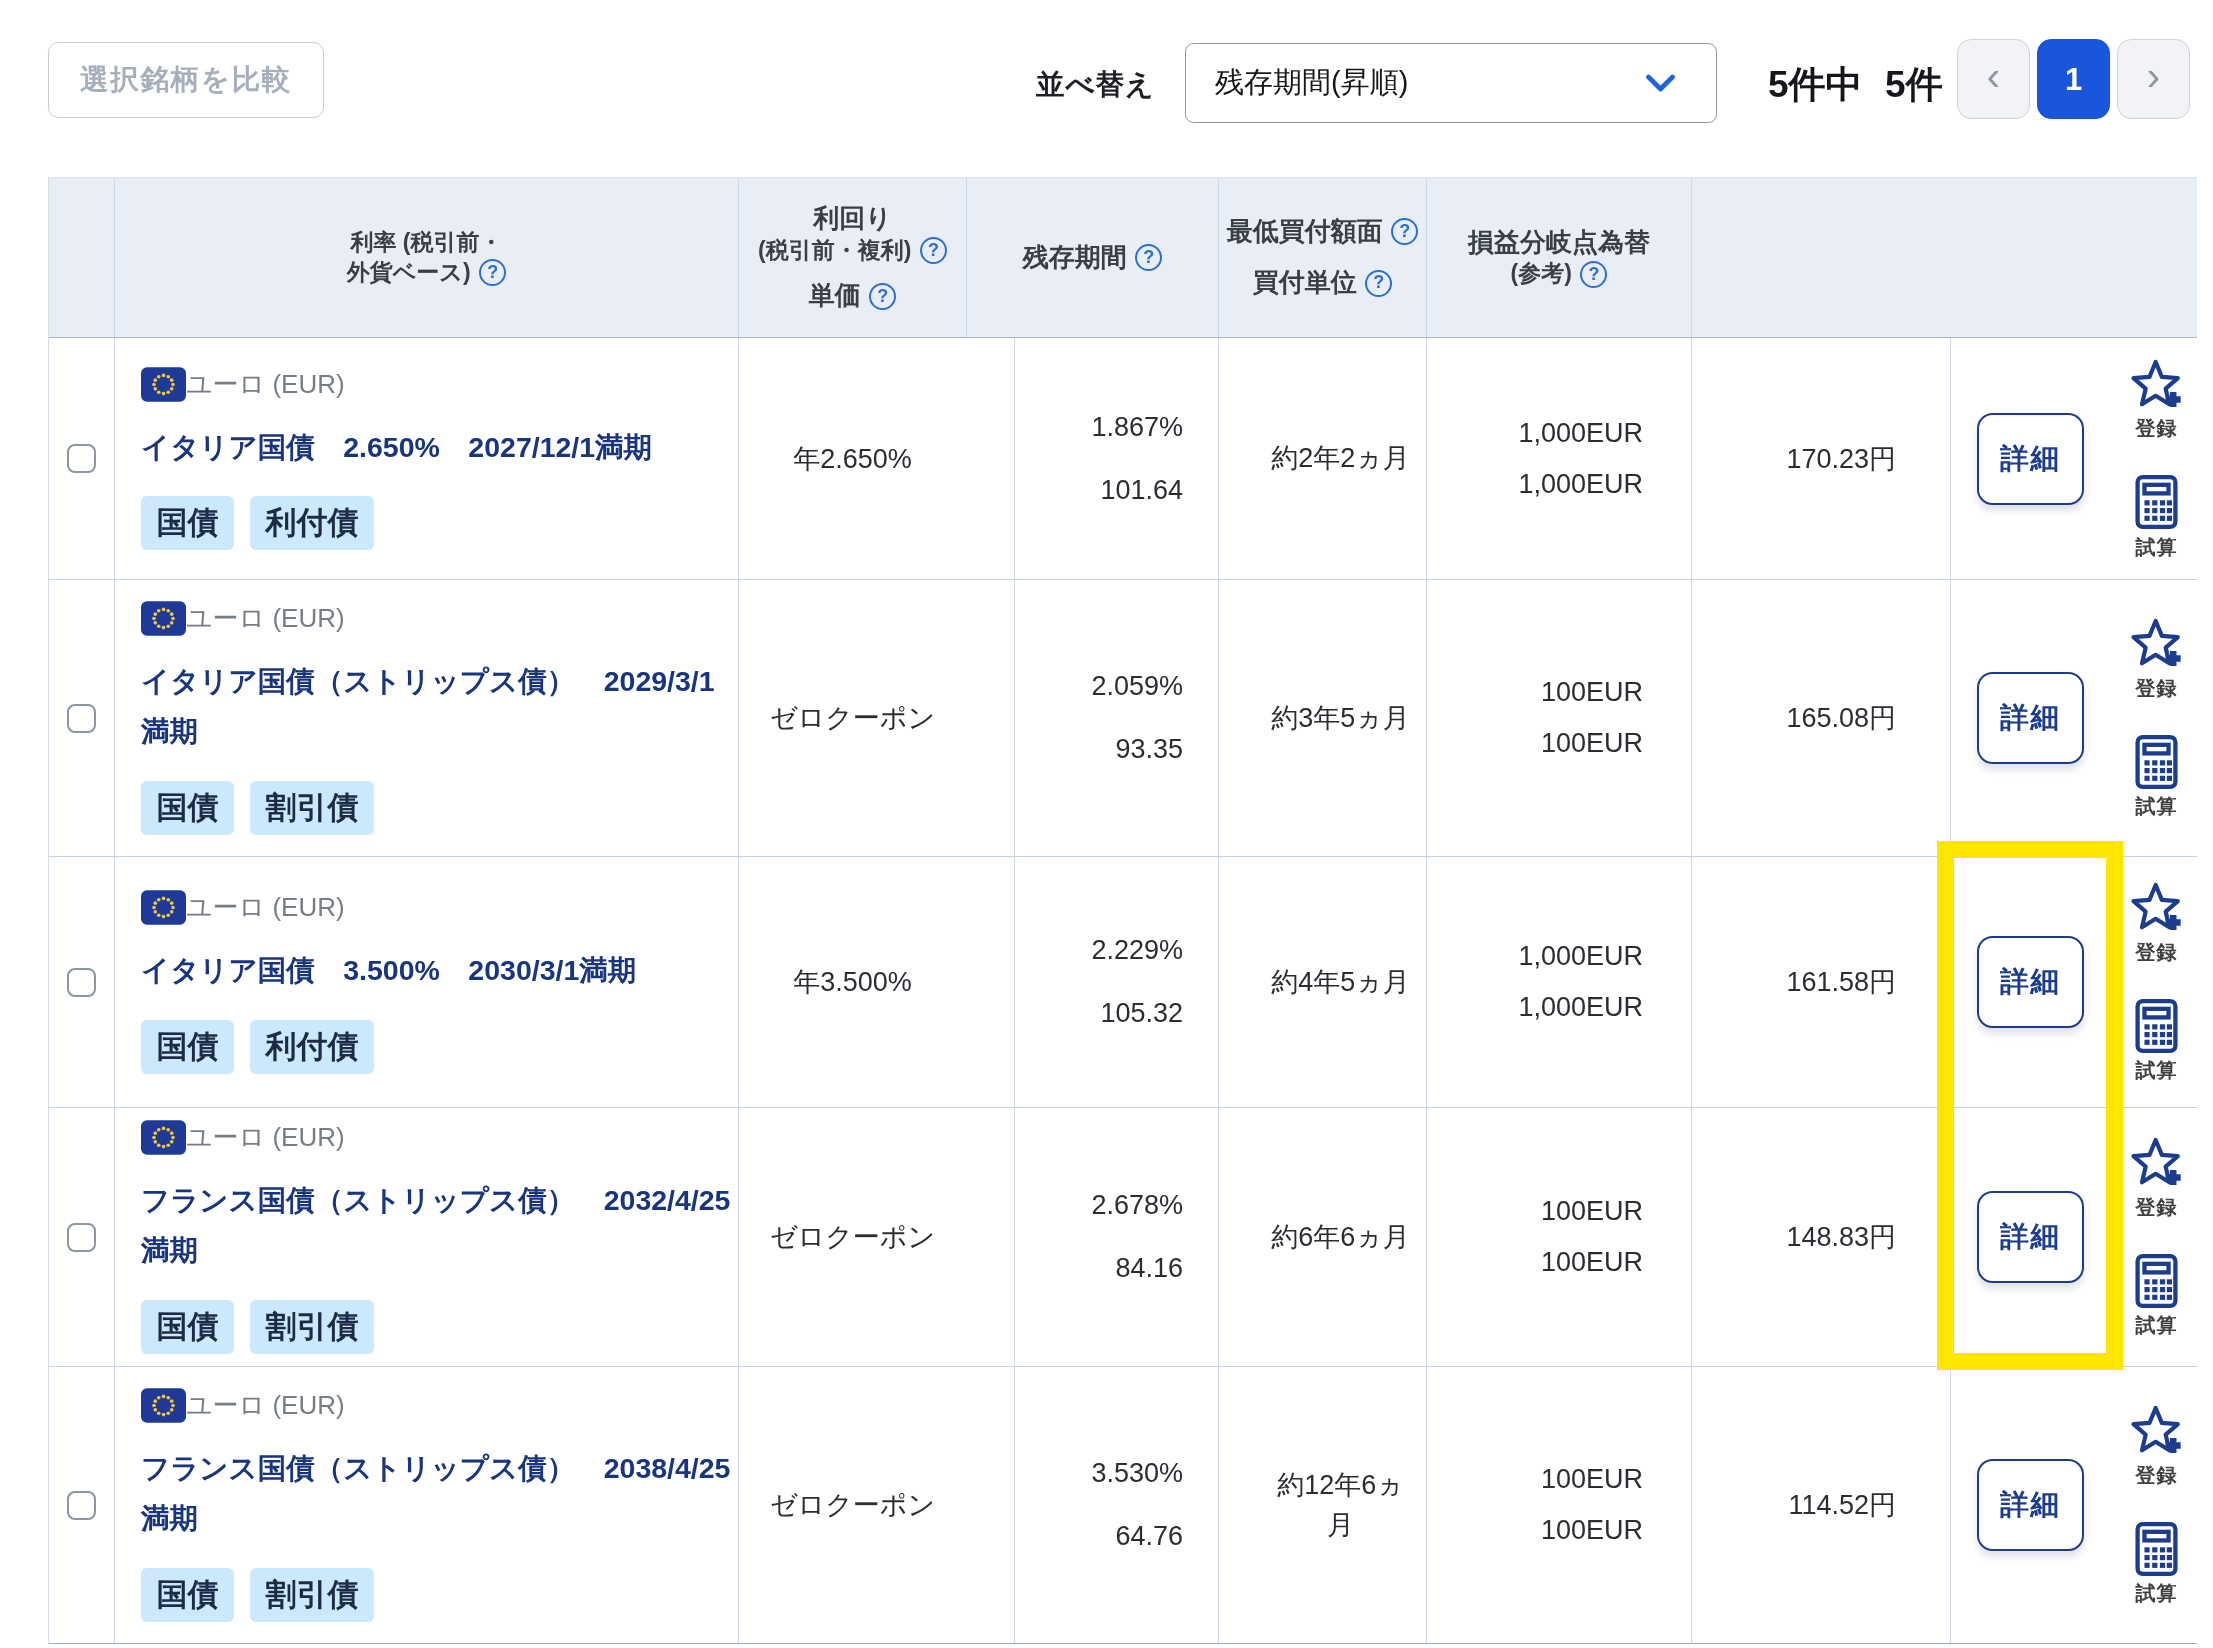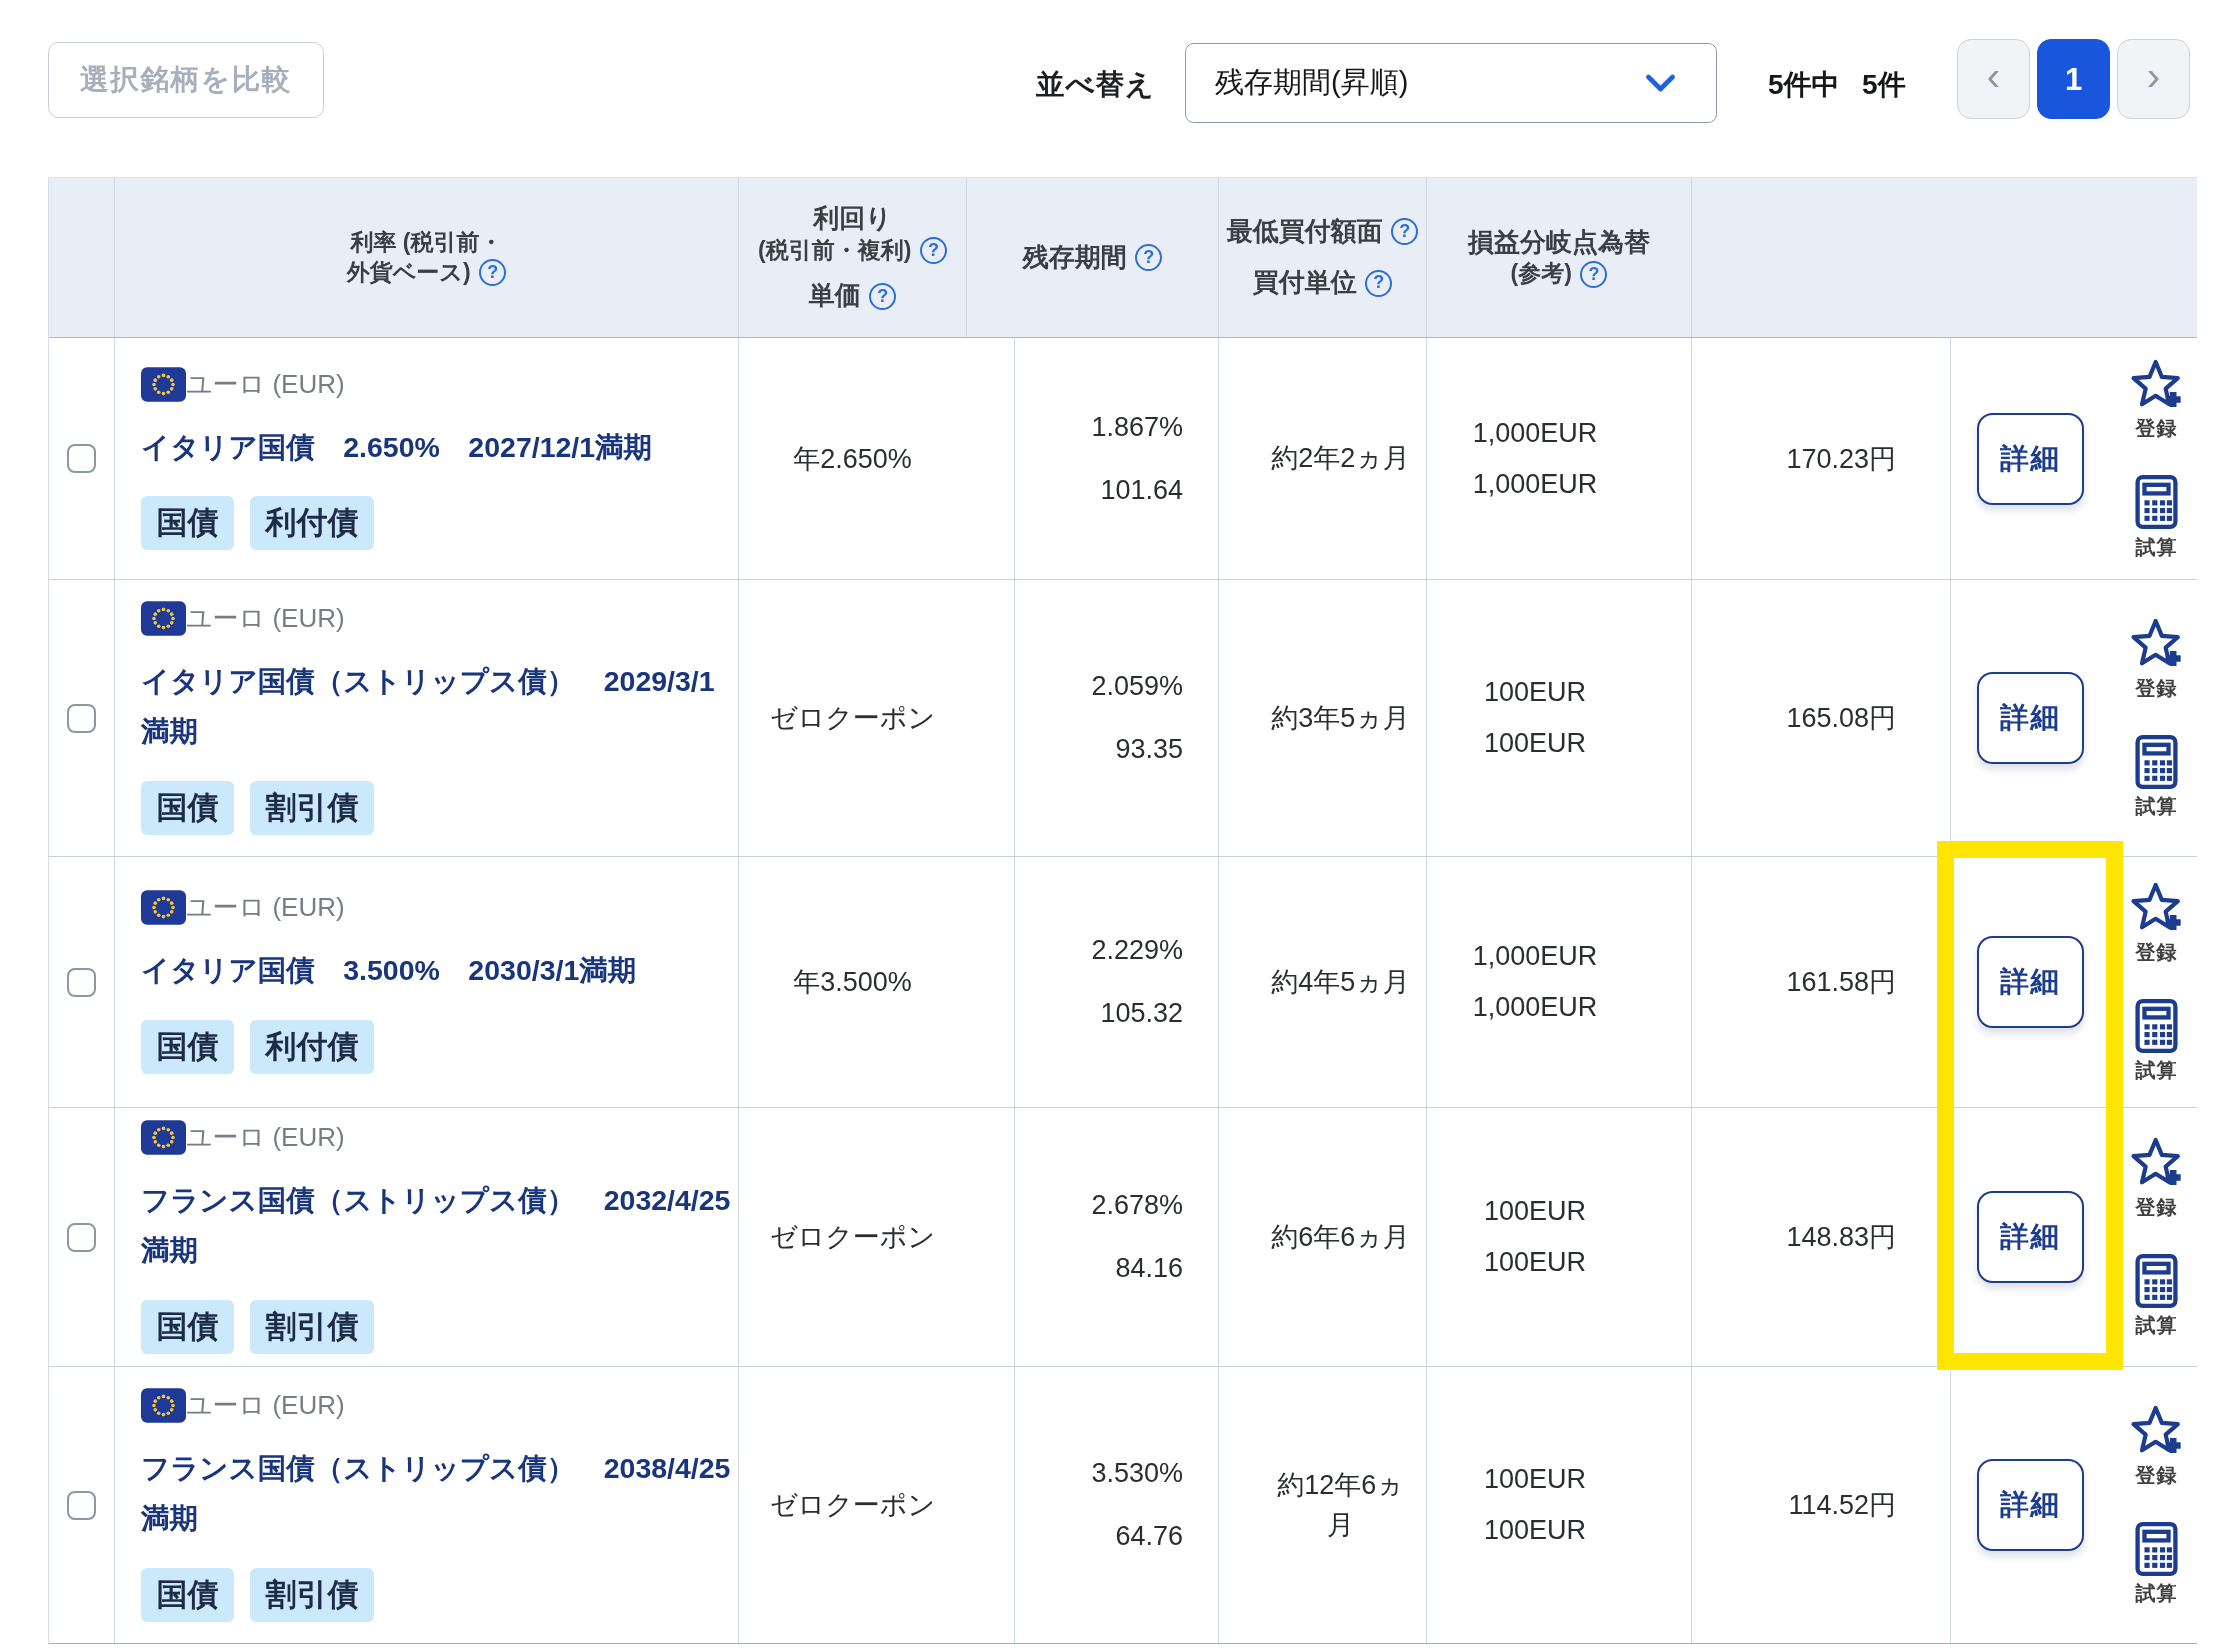--- a/index.html
+++ b/index.html
@@ -12,21 +12,21 @@
     background:#fff; border:1.7px solid #c6cdd6; border-radius:10.4px;
     font-size:28.5px; font-weight:bold; color:#a6afbb; letter-spacing:1.7px; cursor:default; }
   .sort-label { position:absolute; left:1036px; top:0; height:169px; display:flex; align-items:center;
     font-size:28.5px; font-weight:bold; color:#1d1f24; letter-spacing:0.9px; }
   .sort-select { position:absolute; left:1185px; top:43px; width:532px; height:80px;
     background:#fff; border:1.7px solid #8f99a5; border-radius:8.6px;
     display:flex; align-items:center; padding-left:29px; cursor:pointer; }
   .sort-select .value { font-size:29px; color:#15171a; }
   .sort-select .chev { position:absolute; right:40px; top:50%; transform:translateY(-50%); display:flex; }
   .counts { position:absolute; left:1768px; top:0; height:169px; display:flex; align-items:center; gap:22.5px;
-    font-size:28px; font-weight:bold; color:#15171a;justify-content:flex-end; }
+    font-size:37px; font-weight:bold; color:#15171a;justify-content:flex-end; }
   .pager { position:absolute; left:1957px; top:39px; display:flex; gap:7px; }
   .page-btn { width:73px; height:80px; border-radius:14px; display:flex; align-items:center; justify-content:center;
     background:#f1f3f6; border:0.9px solid #ccd3da; color:#8d96a1; font-size:40px; line-height:1; cursor:pointer; padding-bottom:5.2px; }
   .page-btn.active { background:#1a56db; border:0.9px solid #1a56db; color:#fff; font-size:31px; font-weight:bold; padding-bottom:0; }
 
   
   .bond-table { position:absolute; left:48px; top:177px; width:2149px;
     border-top:0.9px solid #dde4ee; border-left:0.9px solid #d5dde9; }
   .grid { display:grid; grid-template-columns:65px 624px 228px 252px 208px 265px 259px 248px; }
   .cell { border-left:0.9px solid #cfd9e6; position:relative; }
@@ -54,21 +54,21 @@
   .cur-label { font-size:26px; color:#767d87; }
   .bond-name { font-size:28.5px; font-weight:bold; color:#18357d; line-height:1.75; max-width:597px; cursor:pointer; }
   .tags { display:flex; gap:15.6px; margin-top:24px; }
   .tag { background:#cbe9fb; color:#1d2b49; font-size:31px; font-weight:bold; padding:6px 15.6px; border-radius:6px; }
 
   .val { font-size:27px; color:#2a2d33; }
   .c-rate { display:flex; align-items:center; justify-content:center; }
   .c-yield { display:flex; flex-direction:column; align-items:flex-end; justify-content:center; gap:32px; padding-right:35px;margin-left:48px; }
   .c-rem { display:flex; align-items:center; justify-content:center; text-align:center;padding-left:36px; }
   .c-rem .val { max-width:147px; line-height:1.5; }
-  .c-face { display:flex; flex-direction:column; align-items:center; justify-content:center; gap:20px; padding-right:48px; }
+  .c-face { display:flex; flex-direction:column; align-items:flex-end; justify-content:center; gap:20px; padding-right:48px; }
   .c-be { display:flex; align-items:center; justify-content:flex-end; padding-right:54px; }
 
   .c-act { }
   .detail-btn { position:absolute; left:26px; top:50%; transform:translateY(-50%);
     width:107px; height:92px; background:#fff; border:2.6px solid #1c3c8e; border-radius:15.6px;
     font-family:inherit; font-size:28.5px; font-weight:bold; color:#1c3c8e; letter-spacing:1.7px;
     box-shadow:0 5.2px 7px rgba(40,60,110,.14); cursor:pointer; }
   .icon-stack { position:absolute; right:14px; top:50%; transform:translateY(-50%);
     display:flex; flex-direction:column; align-items:center; gap:33px; }
   .icon-group { display:flex; flex-direction:column; align-items:center; cursor:pointer; }

